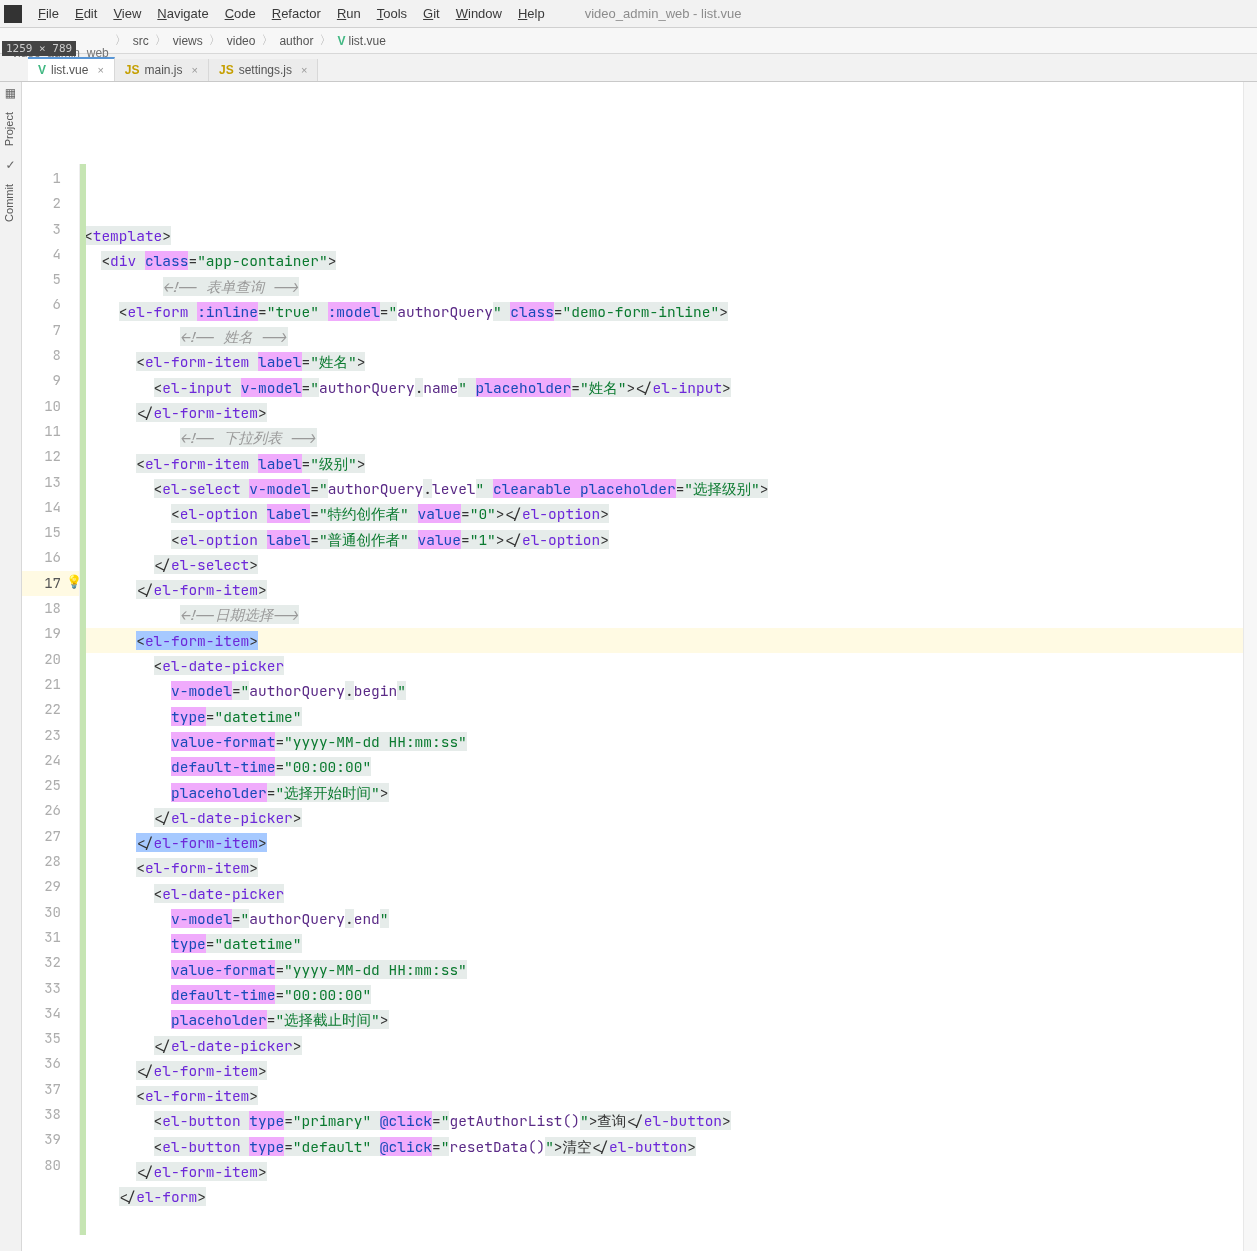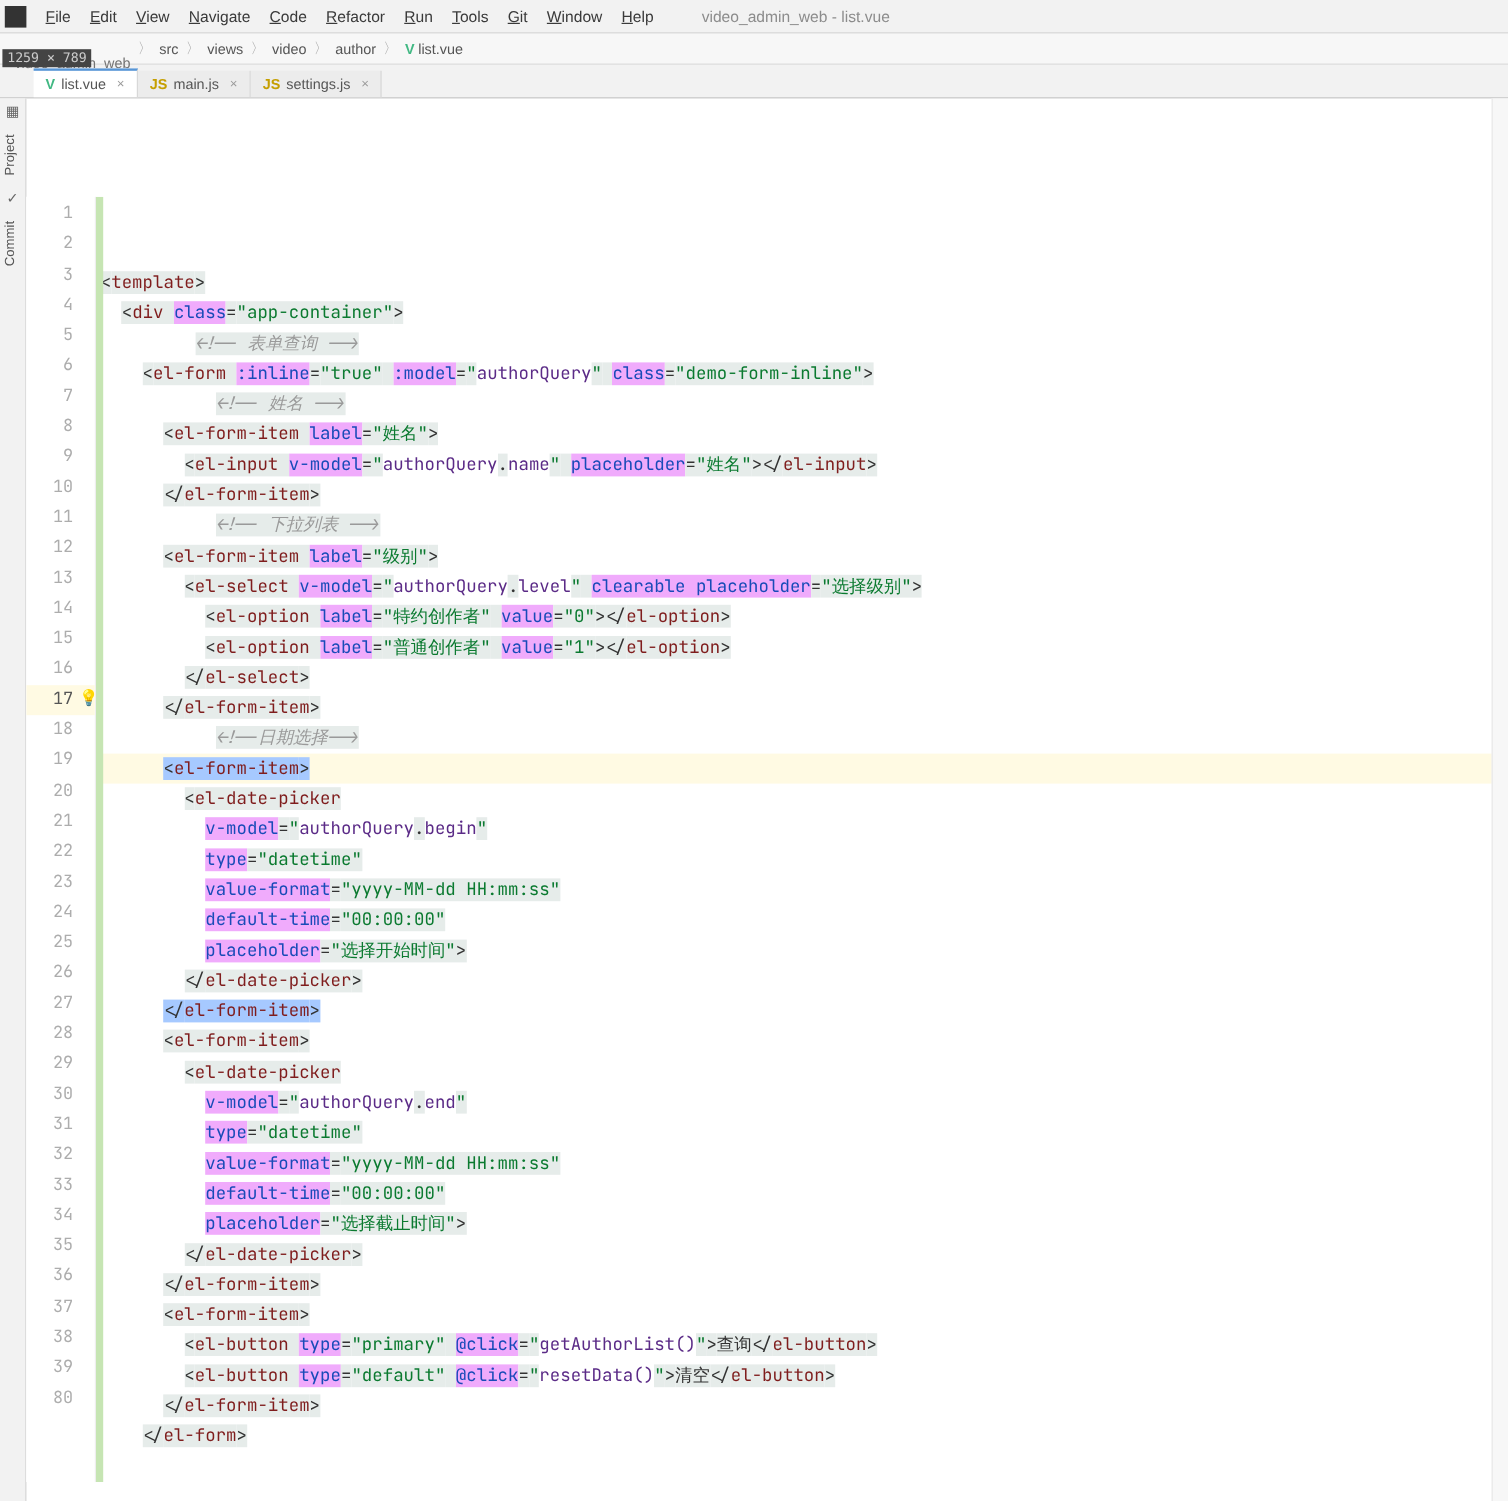--- a/index.html
+++ b/index.html
@@ -98,21 +98,21 @@
   font-family: "JetBrains Mono", Consolas, monospace;
   font-size: 14.5px;
   padding-top: 2px;
   white-space: pre;
   overflow: hidden;
   position:relative;
 }
 .code .line { height: 25.3px; line-height: 25.3px; padding-left:4px;}
 .code .line.current { background:#fffae3; }
 .left-stripe { position:absolute; left:0; top:0; bottom:0; width:6px; background:#c6e5b3; }
-.t-tag { color:#7f1d1d; background:#e6ecea; }
+.t-tag { color:#6d28d9; background:#e6ecea; }
 .t-attr { color:#184bb8; background:#f0abfc; }
 .t-str { color:#0b7a30; background:#e6ecea;}
 .t-ident { color:#5b2b87; }
 .t-comment { color:#9a9a9a; font-style: italic; background:#e6ecea;margin-left:44px;}
 .t-plain { color:#333; background:#e6ecea;}
 .t-bg { background:#e6ecea; }
 .sel { background:#a6c9ff; }
 .dimension-badge {
   position:absolute; top:1px; left:2px;
   background:#444; color:#ccc;

